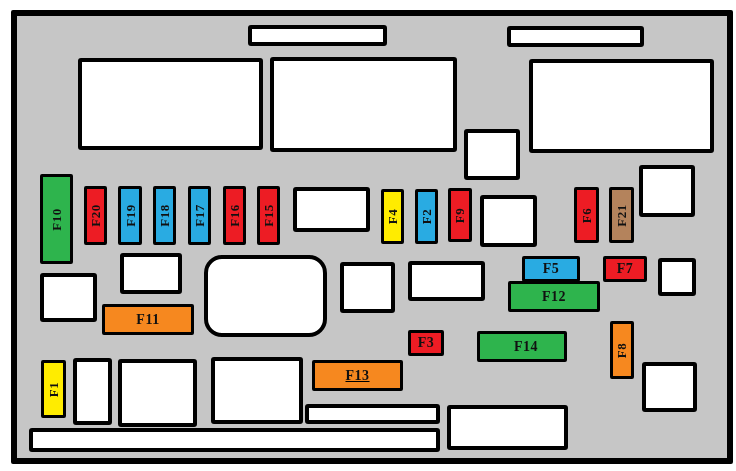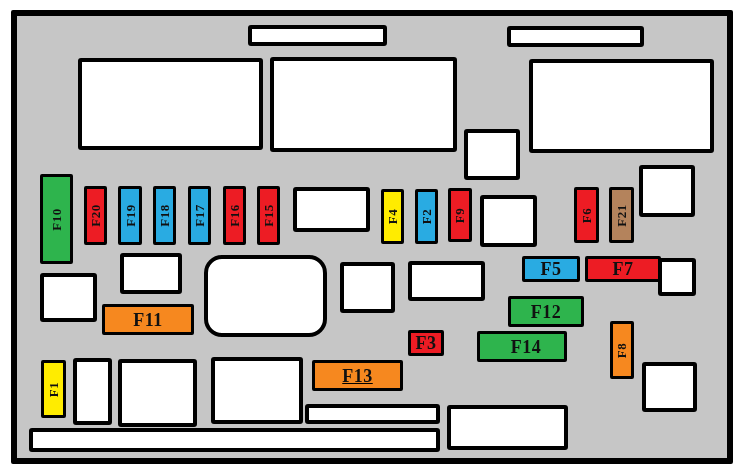--- a/index.html
+++ b/index.html
@@ -33,21 +33,21 @@
     position: absolute;
     box-sizing: border-box;
     border: 3px solid #000000;
     border-radius: 2px;
     display: flex;
     align-items: center;
     justify-content: center;
   }
   .fuse span {
     font-weight: 700;
-    font-size: 18px;
+    font-size: 14px;
     color: #111111;
     line-height: 1;
     white-space: nowrap;
     letter-spacing: 0.5px;
   }
   .fuse.vertical span {
     transform: rotate(-90deg);
     font-size: 13px;
   }
 </style>
@@ -92,36 +92,36 @@
       </div>
       <div class="fuse vertical" style="left: 381px; top: 189px; width: 23px; height: 55px; background: rgb(255, 236, 0);">
         <span>F4</span>
       </div>
       <div class="fuse" style="left: 522px; top: 256px; width: 58px; height: 26px; background: rgb(41, 171, 226);">
         <span>F5</span>
       </div>
       <div class="fuse vertical" style="left: 574px; top: 187px; width: 25px; height: 56px; background: rgb(237, 28, 36);">
         <span>F6</span>
       </div>
-      <div class="fuse" style="left: 585px; top: 256px; width: 76px; height: 26px; background: rgb(237, 28, 36);">
+      <div class="fuse" style="left: 603px; top: 256px; width: 44px; height: 26px; background: rgb(237, 28, 36);">
         <span>F7</span>
       </div>
       <div class="fuse vertical" style="left: 610px; top: 321px; width: 24px; height: 58px; background: rgb(246, 136, 31);">
         <span>F8</span>
       </div>
       <div class="fuse vertical" style="left: 448px; top: 188px; width: 24px; height: 54px; background: rgb(237, 28, 36);">
         <span>F9</span>
       </div>
       <div class="fuse vertical" style="left: 40px; top: 174px; width: 33px; height: 90px; background: rgb(46, 180, 77);">
         <span>F10</span>
       </div>
       <div class="fuse" style="left: 102px; top: 304px; width: 92px; height: 31px; background: rgb(246, 136, 31);">
         <span>F11</span>
       </div>
-      <div class="fuse" style="left: 508px; top: 296px; width: 76px; height: 31px; background: rgb(46, 180, 77);">
+      <div class="fuse" style="left: 508px; top: 281px; width: 92px; height: 31px; background: rgb(46, 180, 77);">
         <span>F12</span>
       </div>
       <div class="fuse" style="left: 312px; top: 360px; width: 91px; height: 31px; background: rgb(246, 136, 31); text-decoration: underline;">
         <span>F13</span>
       </div>
       <div class="fuse" style="left: 477px; top: 331px; width: 90px; height: 31px; background: rgb(46, 180, 77); padding-left: 8px;">
         <span>F14</span>
       </div>
       <div class="fuse vertical" style="left: 257px; top: 186px; width: 23px; height: 59px; background: rgb(237, 28, 36);">
         <span>F15</span>

